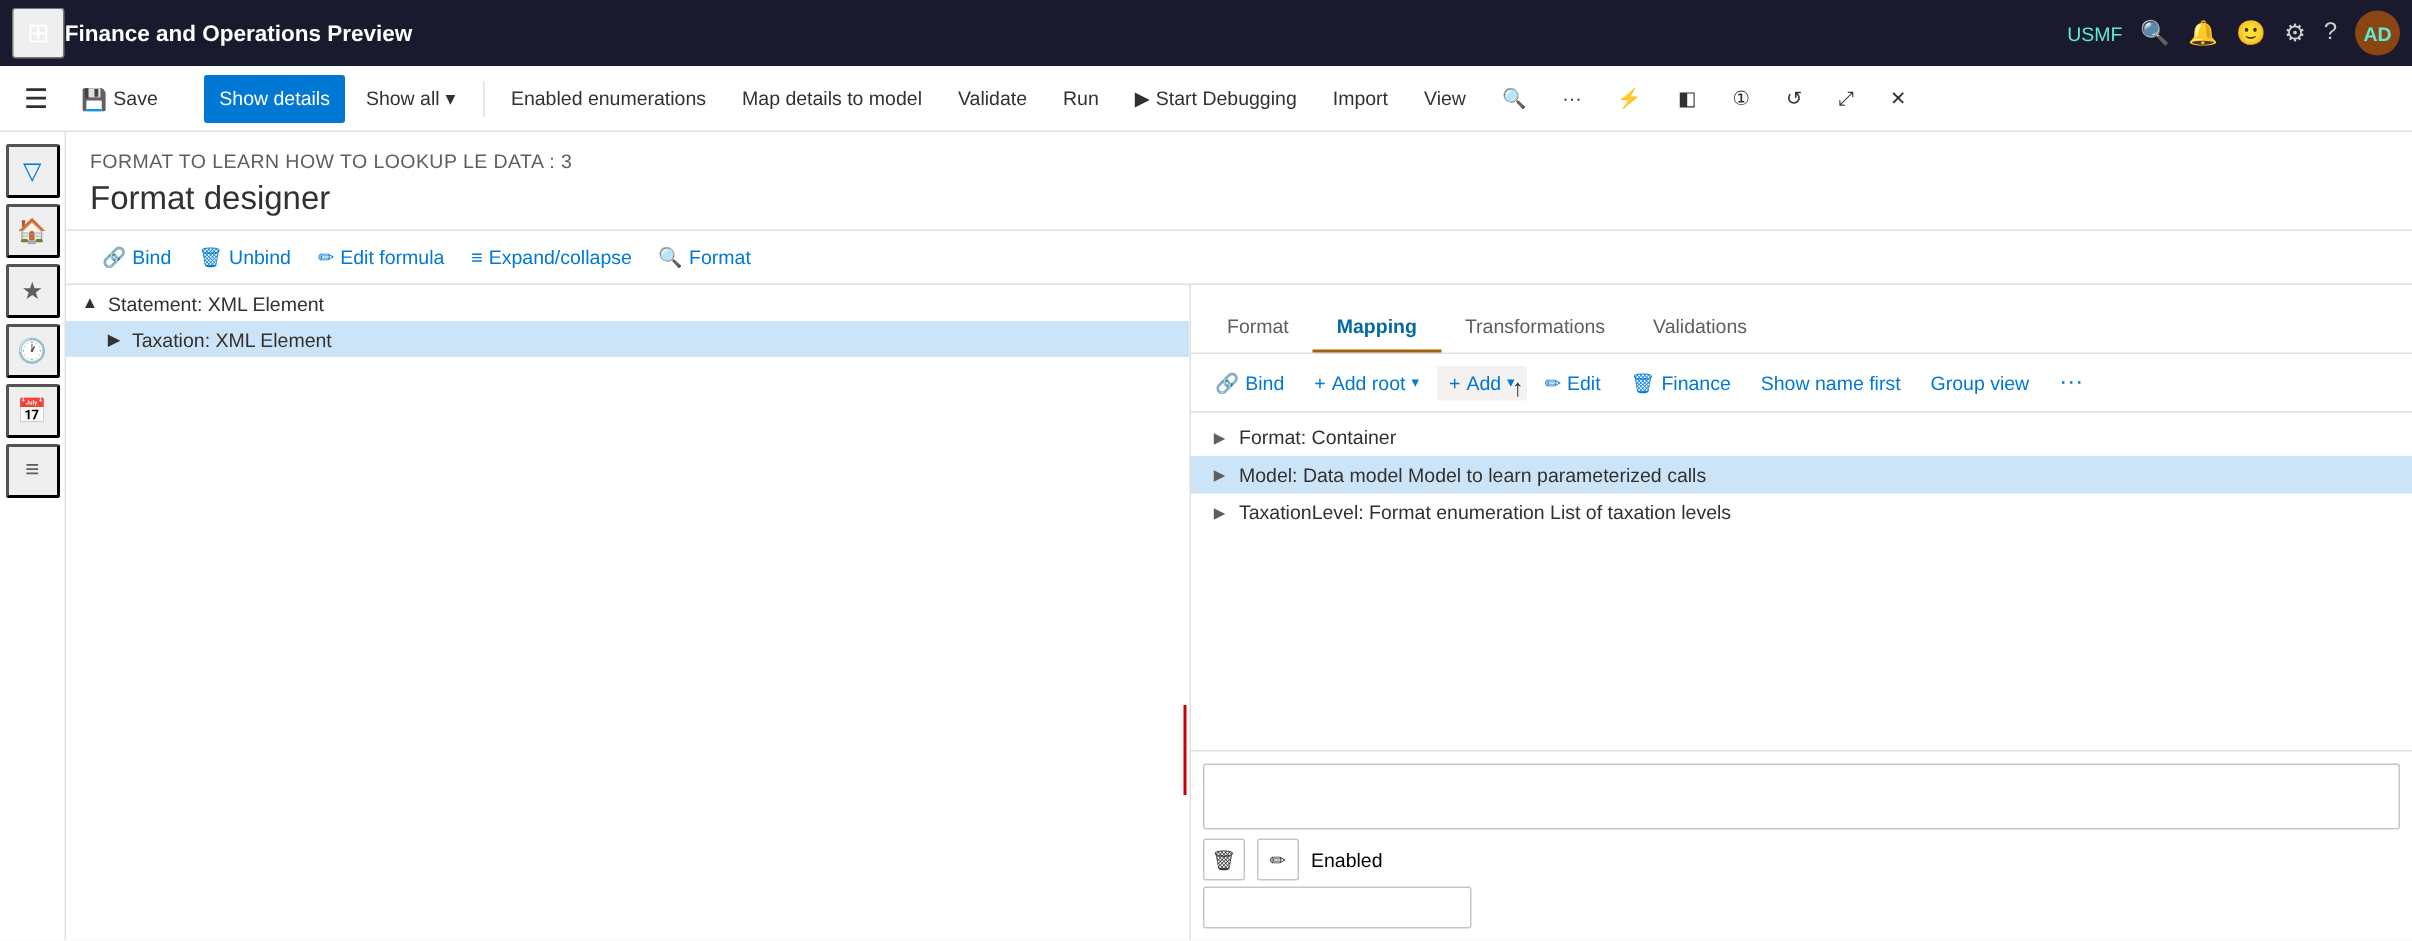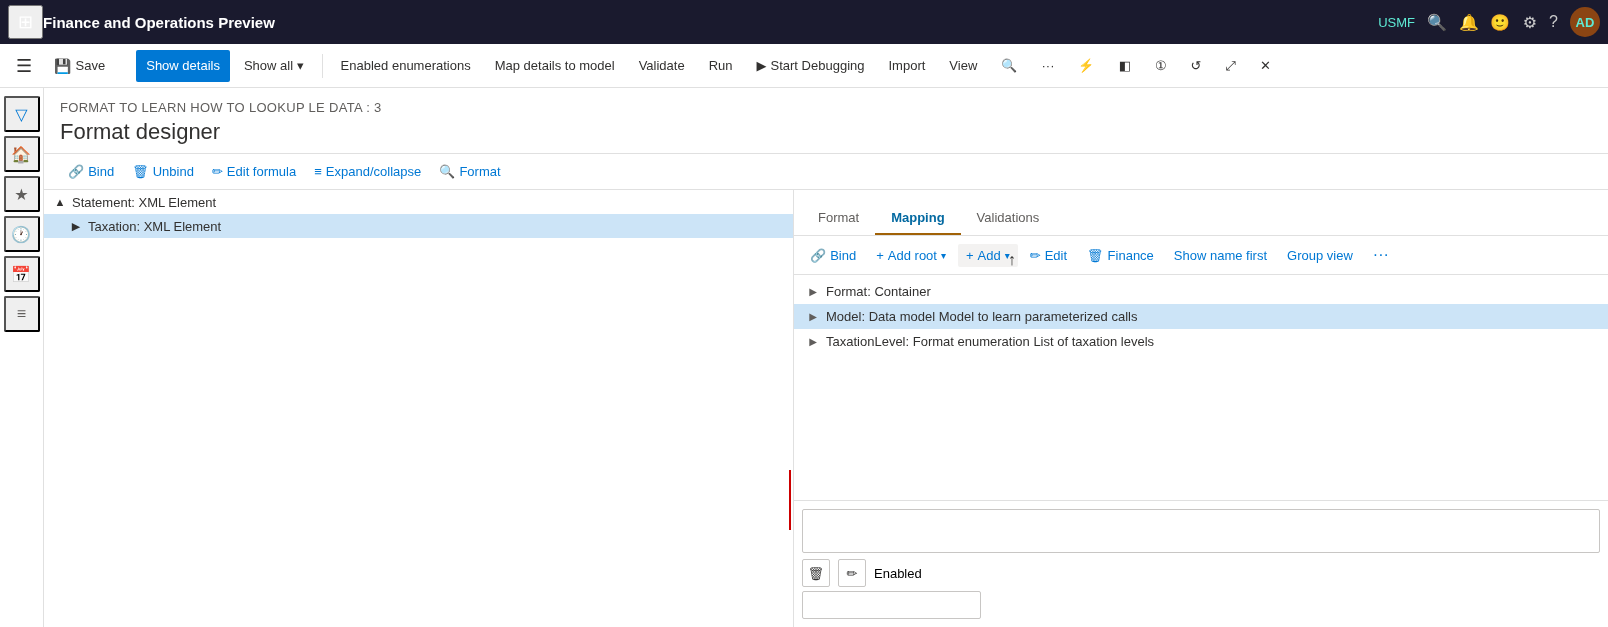--- a/index.html
+++ b/index.html
@@ -378,20 +378,23 @@
       <div class="right-panel">
 
         <div class="mapping-tabs">
           <div class="mapping-tab">
             <span>Format</span>
           </div>
           <div class="mapping-tab active">
             <span>Mapping</span>
           </div>
           <div class="mapping-tab">
+            <span>Transformations</span>
+          </div>
+          <div class="mapping-tab">
             <span>Validations</span>
           </div>
         </div>
 
         <div class="mapping-toolbar">
           <button class="mapping-btn">
             <span>🔗</span>
             <span>Bind</span>
           </button>
           <button class="mapping-btn">

